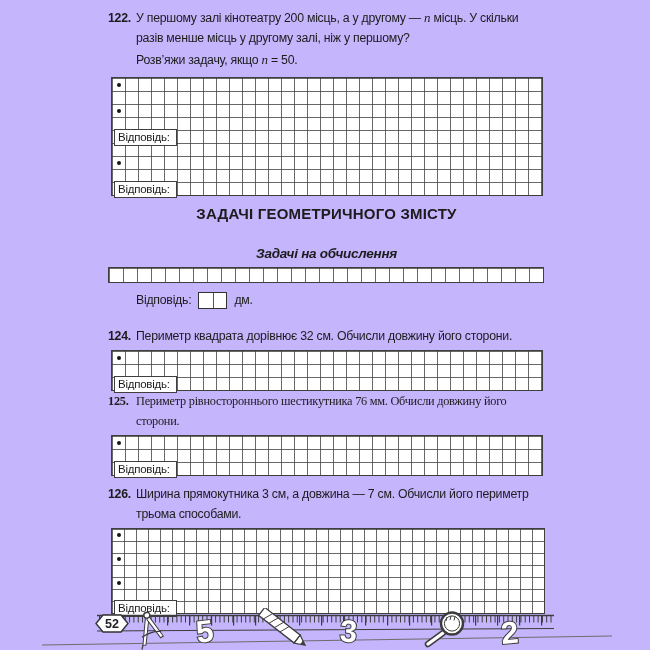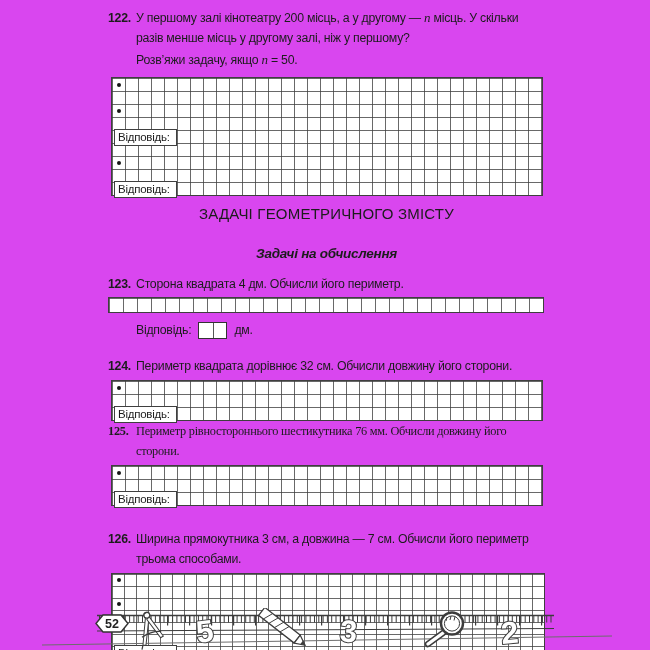--- a/index.html
+++ b/index.html
@@ -1,24 +1,24 @@
 <!DOCTYPE html>
 <html><head>
 <meta charset="utf-8">
 <style>
   html,body{margin:0;padding:0;}
   body{width:650px;height:650px;background:#ffffff;font-family:"Liberation Sans",sans-serif;}
-  .page{position:relative;width:650px;height:650px;background:#d946ef;overflow:hidden;color:#1c1c1c;}
+  .page{position:relative;width:650px;height:650px;background:#c4b5fd;overflow:hidden;color:#1c1c1c;}
   .content{position:absolute;left:108px;top:8px;width:437px;font-size:12.3px;line-height:20px;letter-spacing:-0.25px;}
   .problem{display:flex;}
   .pnum{flex:0 0 28px;font-weight:700;}
   .ptext{flex:1;}
   .subline{margin-top:2px;}
   .mathvar{font-style:italic;font-family:"Liberation Serif",serif;font-size:13px;}
-  .sec-title{text-align:center;font-weight:400;font-size:15px;letter-spacing:.2px;margin-top:8px;}
+  .sec-title{text-align:center;font-weight:700;font-size:15px;letter-spacing:.2px;margin-top:8px;}
   .sec-sub{text-align:center;font-weight:700;font-style:italic;font-size:13.5px;margin-top:20px;}
   .grid{position:relative;margin-left:3px;border:1.4px solid #3f3f3f;background-color:#fff;
     background-image:
       repeating-linear-gradient(to right, rgba(62,62,62,.78) 0, rgba(62,62,62,.78) 1px, transparent 1px, transparent var(--cell,13px)),
       repeating-linear-gradient(to bottom, rgba(62,62,62,.78) 0, rgba(62,62,62,.78) 1px, transparent 1px, transparent var(--cell,13px));}
   .bullet{position:absolute;left:5px;width:4px;height:4px;background:#151515;border-radius:50%;}
   .answer-chip{position:absolute;left:2px;background:#fff;border:1px solid #3f3f3f;
     font-size:11.5px;line-height:14px;height:15px;padding:0 6px 0 3px;white-space:nowrap;color:#1c1c1c;}
   .ans-line{display:flex;align-items:center;gap:7px;margin-left:28px;font-size:12.3px;}
   .ans-box{width:27px;height:15px;border:1.3px solid #333;position:relative;background:#fff;flex:0 0 auto;}
@@ -46,24 +46,20 @@
         <i class="bullet" style="top: 4.5px;"></i>
         <i class="bullet" style="top: 30.5px;"></i>
         <i class="bullet" style="top: 82.5px;"></i>
         <span class="answer-chip" style="top: 51px;">Відповідь:</span>
         <span class="answer-chip" style="top: 103px;">Відповідь:</span>
       </div>
 
     <div class="sec-title">ЗАДАЧІ ГЕОМЕТРИЧНОГО ЗМІСТУ</div>
     <div class="sec-sub">Задачі на обчислення</div>
 
-    <div class="problem" style="margin-top:10px;">
-      <span class="pnum">123.</span>
-      <div class="ptext">Сторона квадрата 4 дм. Обчисли його периметр.</div>
-    </div>
 
     <div class="grid" style="width: 434px; margin-top: 3px; margin-left: 0px; --cell: 14px; height: 14px;"></div>
 
     <div class="ans-line" style="margin-top:7px;">
       <span>Відповідь:</span>
       <span class="ans-box"></span>
       <span>дм.</span>
     </div>
 
     <div class="problem" style="margin-top:16px;align-items:center;">
@@ -79,21 +75,21 @@
     <div class="problem" style="margin-top:0;font-family:Liberation Serif, serif;">
       <span class="pnum">125.</span>
       <div class="ptext">Периметр рівностороннього шестикутника 76 мм. Обчисли довжину його сторони.</div>
     </div>
 
     <div class="grid" style="width: 430px; margin-top: 4px; --cell: 13px; height: 39px;">
         <i class="bullet" style="top: 4.5px;"></i>
         <span class="answer-chip" style="top: 25px;">Відповідь:</span>
       </div>
 
-    <div class="problem" style="margin-top:23px;">
+    <div class="problem" style="margin-top:8px;">
       <span class="pnum">126.</span>
       <div class="ptext">Ширина прямокутника 3 см, а довжина — 7 см. Обчисли його периметр трьома способами.</div>
     </div>
 
     <div class="grid" style="width: 432px; margin-top: 4px; --cell: 12px; height: 84px;">
         <i class="bullet" style="top: 4px;"></i>
         <i class="bullet" style="top: 28px;"></i>
         <i class="bullet" style="top: 52px;"></i>
         <span class="answer-chip" style="top: 71px;">Відповідь:</span>
       </div>

